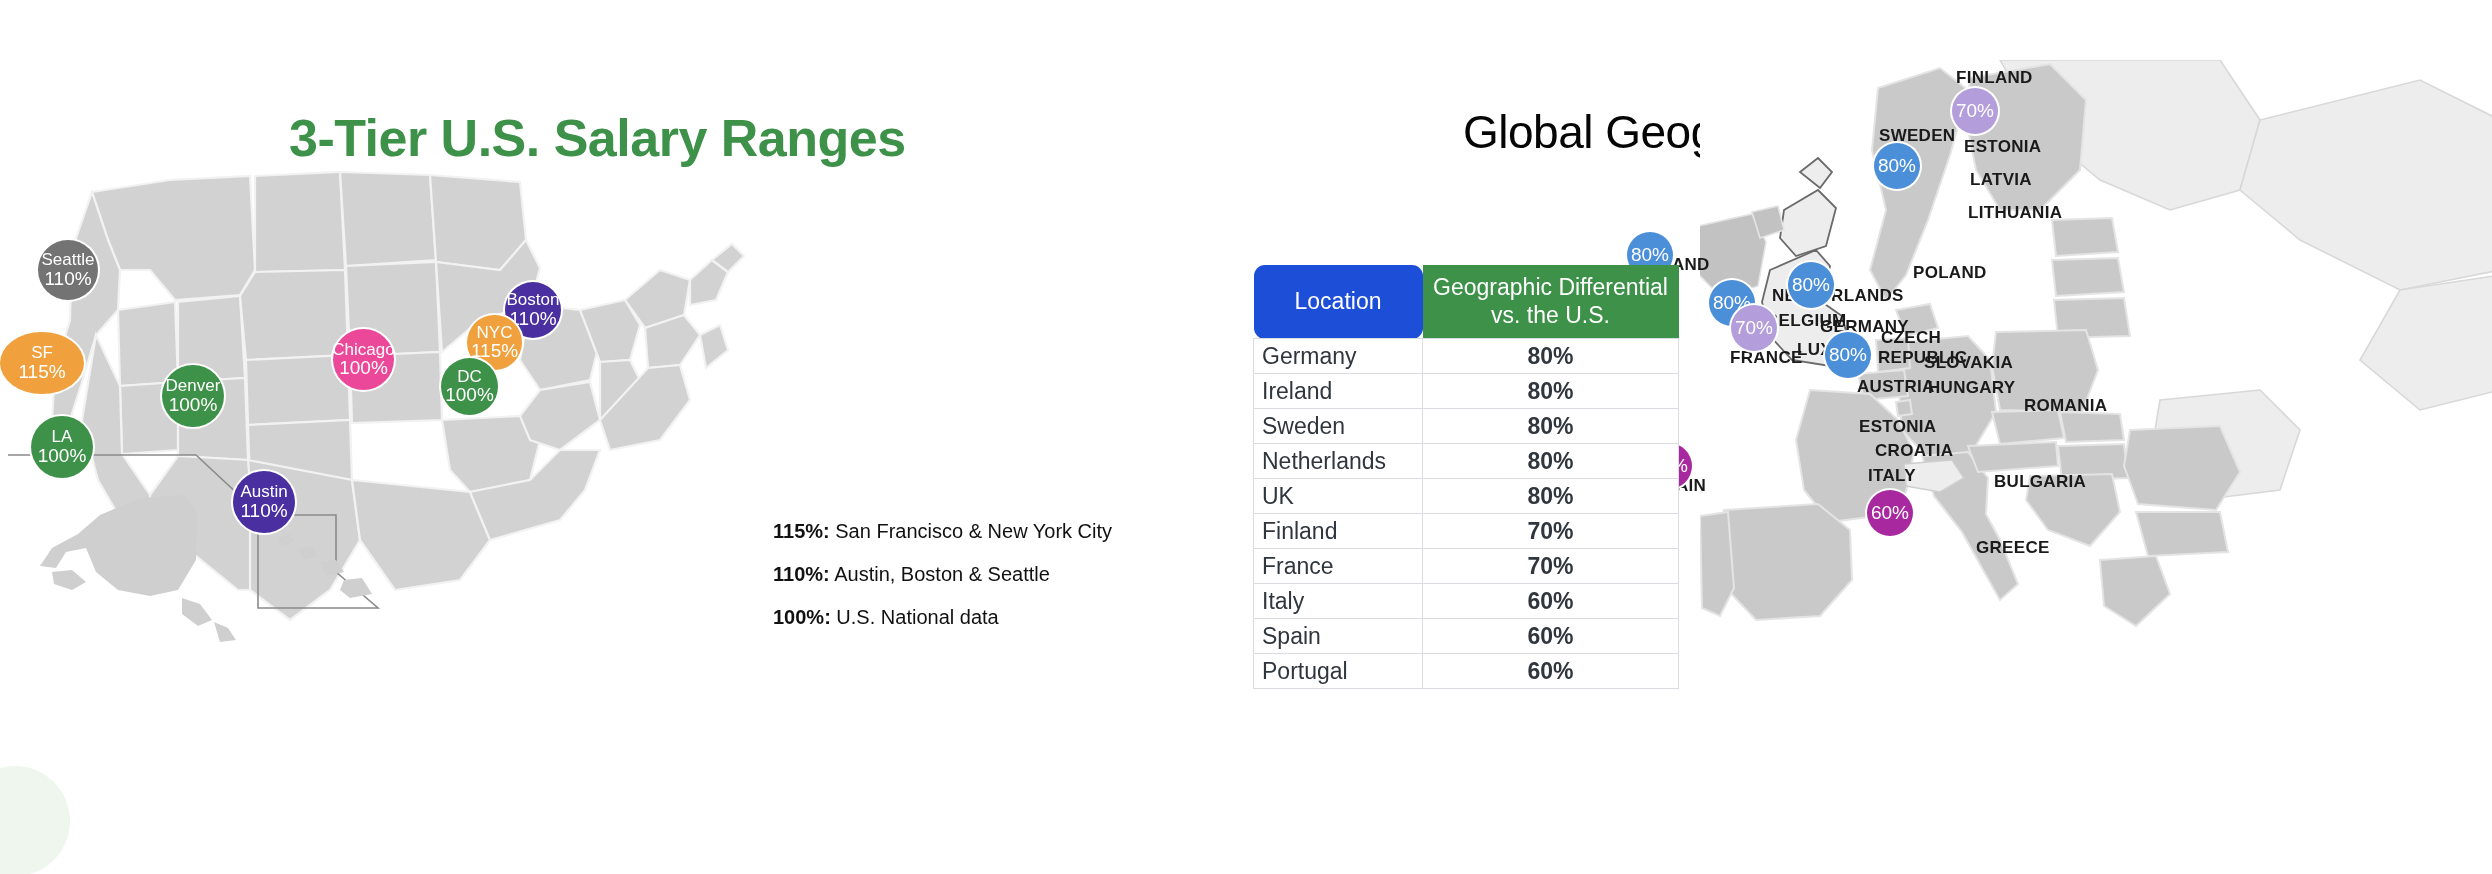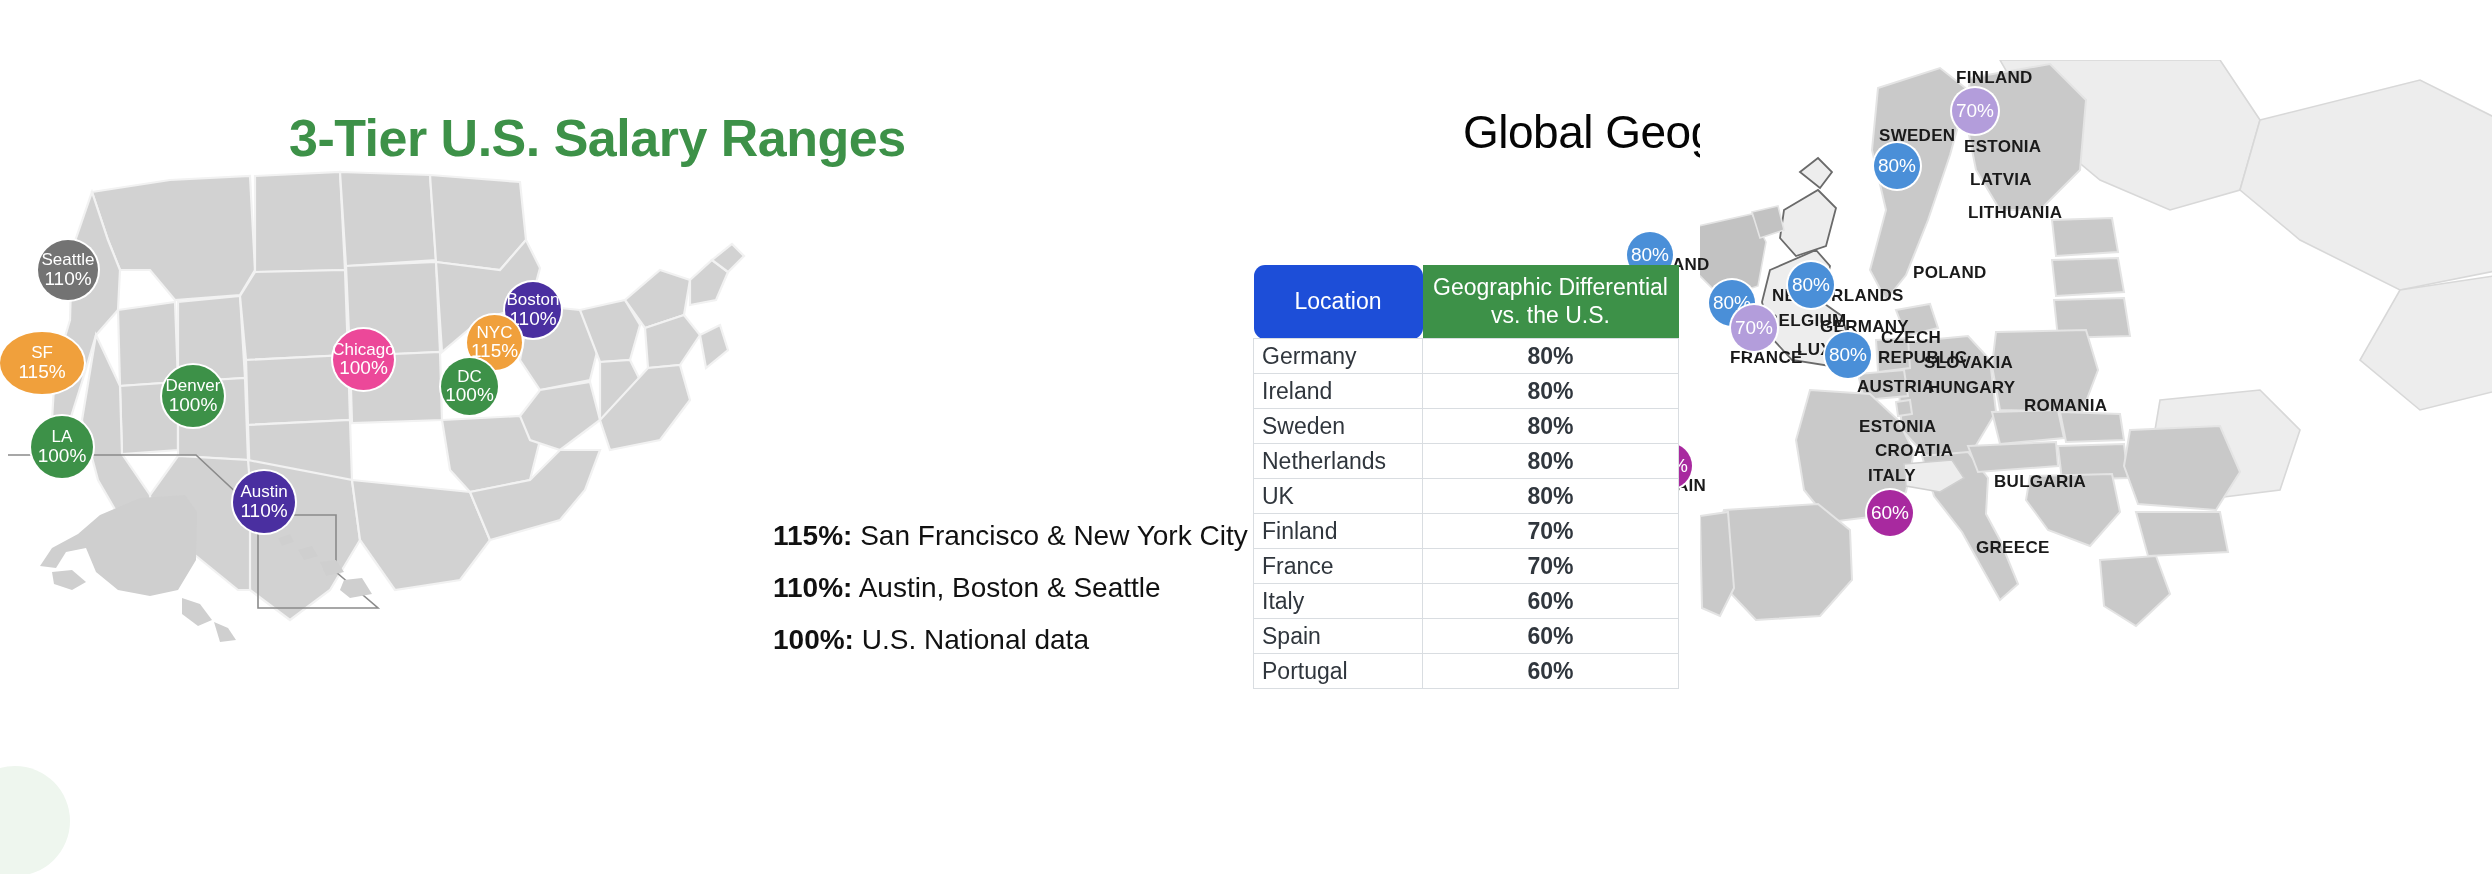--- a/index.html
+++ b/index.html
@@ -42,21 +42,21 @@
     color:#ffffff;line-height:1.05;text-align:center;
     box-shadow:0 0 0 2px #ffffff;
   }
   .marker .m-name{font-size:17px;font-weight:normal;}
   .marker .m-val{font-size:19px;font-weight:normal;}
   .marker.eu .m-val{font-size:19px;font-weight:normal;}
 
   
   .legend{position:absolute;left:773px;top:520px;}
   .legend-row{
-    font-size:28px;color:#111;margin-bottom:20px;white-space:nowrap;
+    font-size:20px;color:#111;margin-bottom:20px;white-space:nowrap;
   }
   .legend-row .pct{font-weight:bold;}
   .legend-row .desc{font-weight:normal;}
 
   
   .gd-table{
     position:absolute;left:1253px;top:265px;
     width:426px;border-collapse:collapse;
     background:#ffffff;
   }

